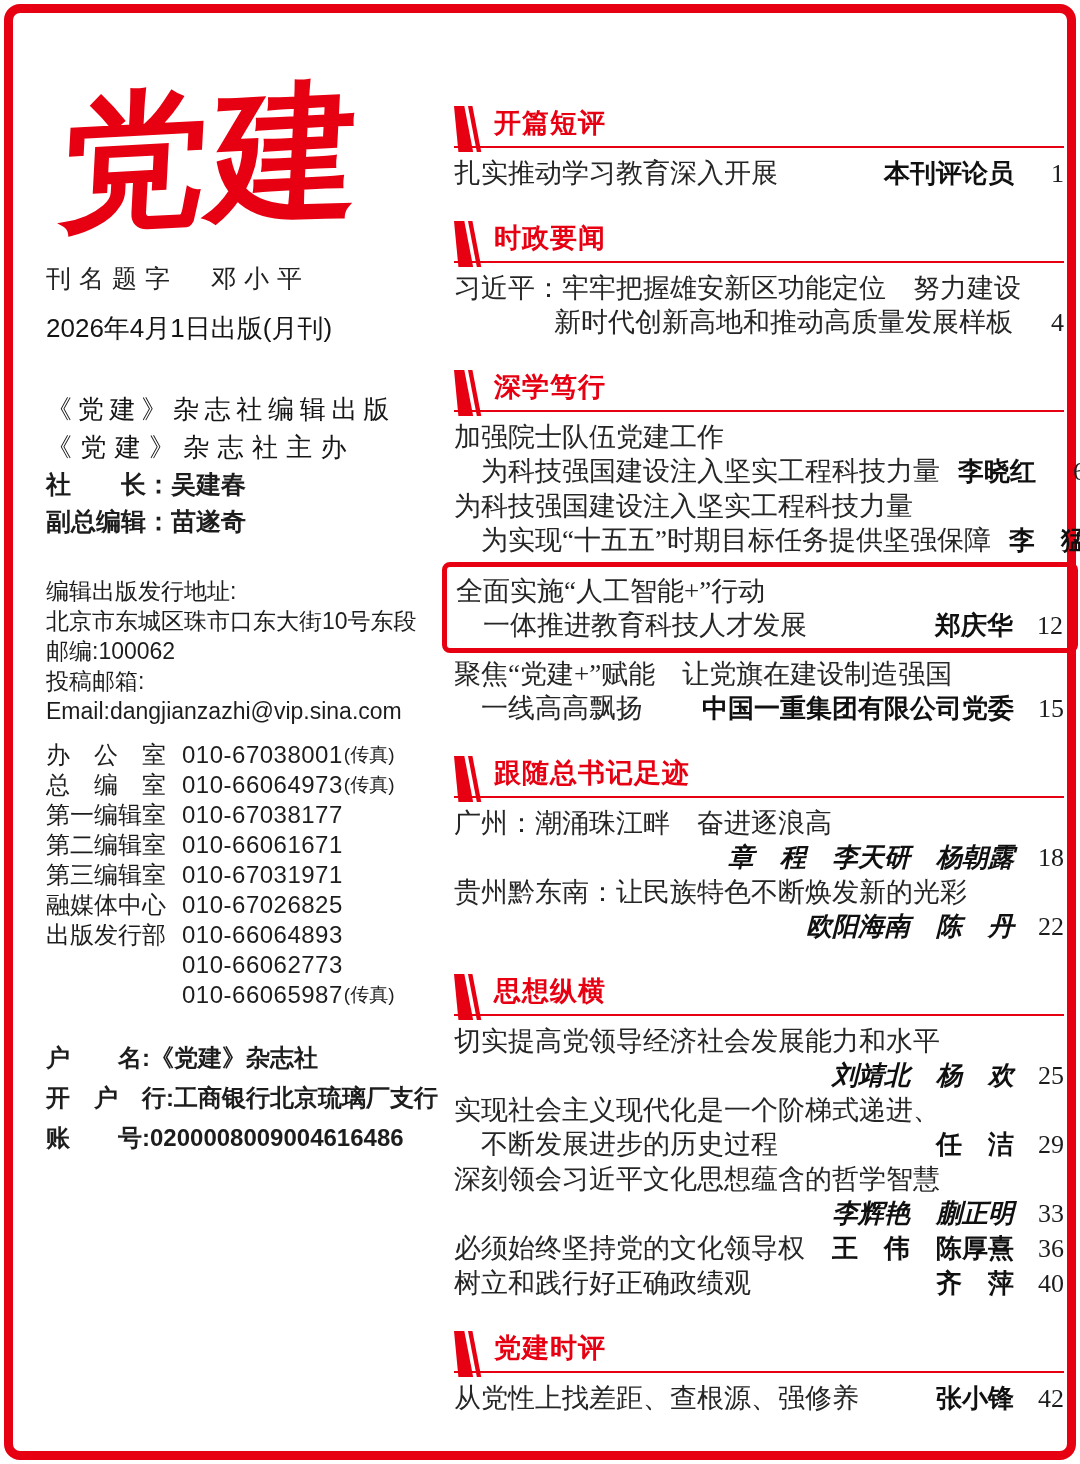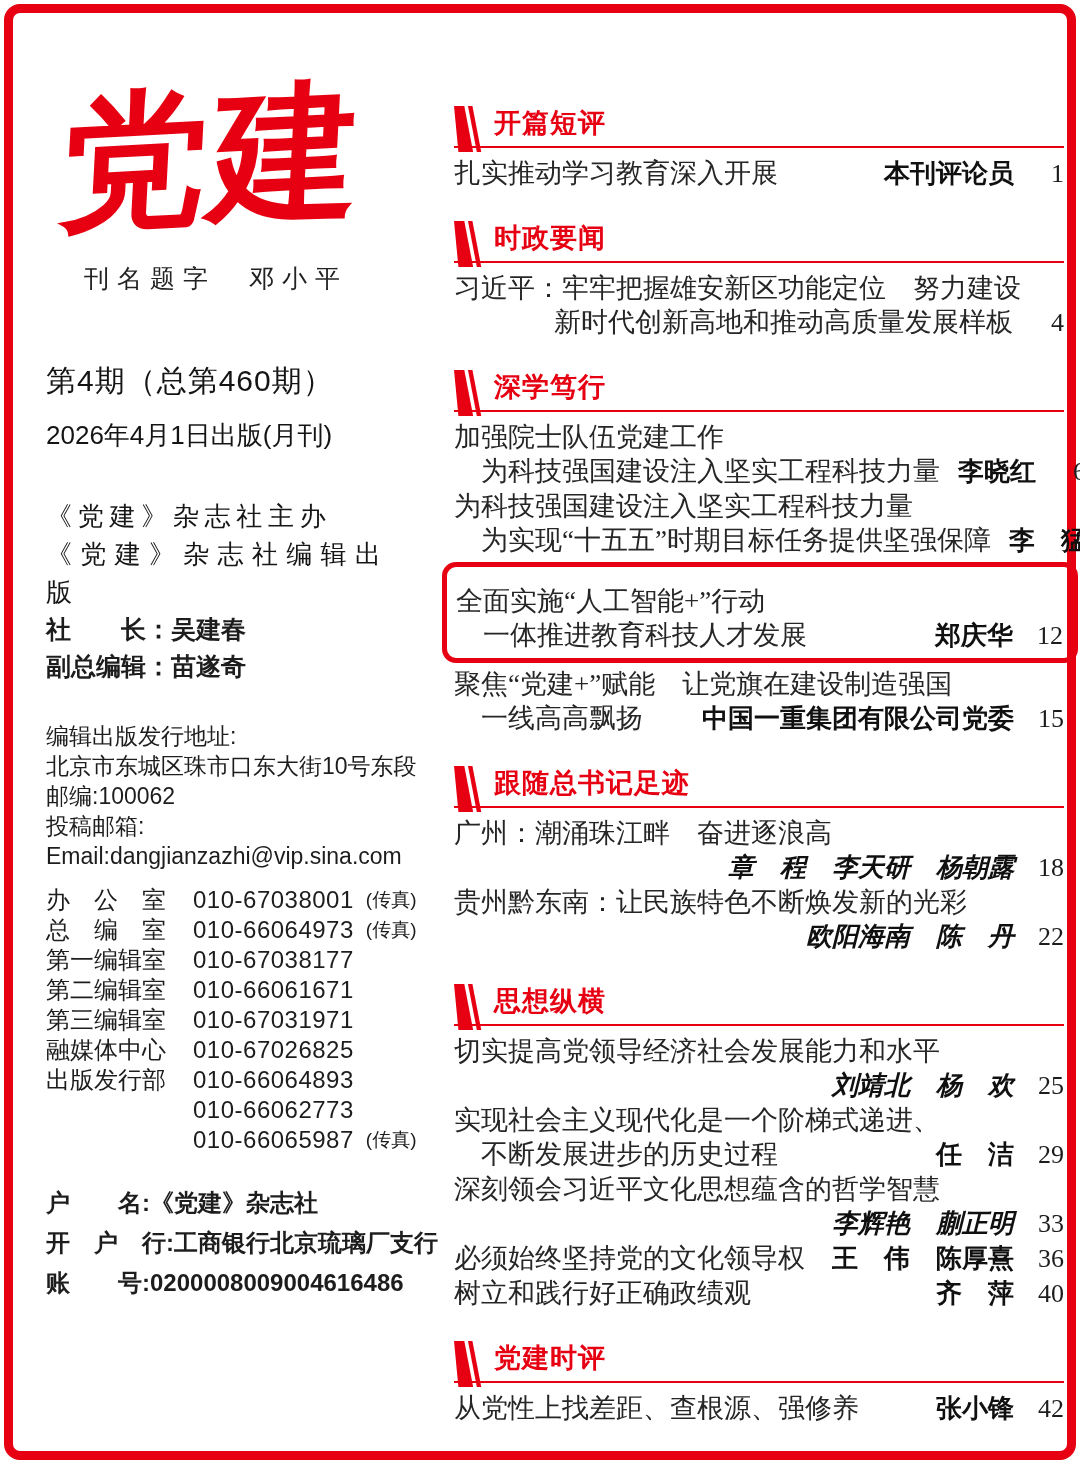--- a/index.html
+++ b/index.html
@@ -31,39 +31,39 @@
     font-weight:bold;
     font-size:148px;line-height:160px;
     color:var(--red);
     letter-spacing:4px;
     transform:rotate(-3deg) skewX(-6deg);
     transform-origin:left center;
     margin-left:14px;
     white-space:nowrap;
   }
   .logo-caption{
-    margin-top:18px;margin-left:38px;
+    margin-top:18px;
     font-family:"DejaVu Serif",serif;
     font-size:25px;letter-spacing:8px;color:#222;
   }
   .issue-line{
     margin-top:66px;
     font-size:30px;letter-spacing:1px;color:#141414;
   }
   .date-line{
     margin-top:16px;
     font-size:26px;color:#141414;
   }
   .publisher{margin-top:44px;font-size:26px;line-height:38px;color:#161616;}
   .publisher .line:nth-child(1){letter-spacing:0.22em;}
   .publisher .line:nth-child(2){letter-spacing:0.32em;}
   .staff{font-size:25px;line-height:37px;font-weight:600;}
   .address{margin-top:36px;font-size:23px;line-height:30px;}
   .phones{margin-top:14px;font-size:24px;line-height:30px;}
-  .phone-row{display:flex;align-items:flex-start;gap:11px;}
+  .phone-row{display:flex;align-items:flex-start;}
   .phone-label{display:inline-block;width:136px;flex:0 0 136px;}
   .phone-number{letter-spacing:0.5px;}
   .phone-suffix{font-size:19px;margin-left:1px;}
   .account{margin-top:28px;font-size:24px;line-height:40px;font-weight:600;}
   .account .line{white-space:nowrap;}
 
   
   .right-col{
     position:absolute;left:454px;top:106px;width:610px;
   }
@@ -103,38 +103,37 @@
     font-size:26px;white-space:nowrap;margin-left:18px;
   }
   .toc-row.authors-only .row-author{margin-left:0;font-style:italic;}
   .row-page{
     flex:0 0 46px;width:46px;text-align:right;
     font-family:"Liberation Serif",serif;
     font-size:26px;color:#1d1d1d;margin-left:4px;
   }
   .highlight-box{
     border:5px solid var(--red);
-    border-radius:14px;
+    border-radius:8px;
     margin:4px -14px 4px -12px;
-    padding:17px 10px 5px 9px;
+    padding:7px 10px 5px 9px;
   }
 </style>
 </head>
 <body>
 
 <div class="frame"></div>
 
 <div class="left-col">
   <div class="logo">党建</div>
   <div class="logo-caption">刊名题字　邓小平</div>
-  <div class="issue-line">第4期（总第460期）</div>
   <div class="date-line">2026年4月1日出版(月刊)</div>
   <div class="publisher" id="publisher">
+      <div class="line">《党建》杂志社编辑出版</div>
       <div class="line">《党建》杂志社主办</div>
-      <div class="line">《党建》杂志社编辑出版</div>
     </div>
   <div class="staff" id="staff">
       <div class="line">社　　长：吴建春</div>
       <div class="line">副总编辑：苗遂奇</div>
     </div>
   <div class="address" id="address">
       <div class="line">编辑出版发行地址:</div>
       <div class="line">北京市东城区珠市口东大街10号东段</div>
       <div class="line">邮编:100062</div>
       <div class="line">投稿邮箱:</div>

